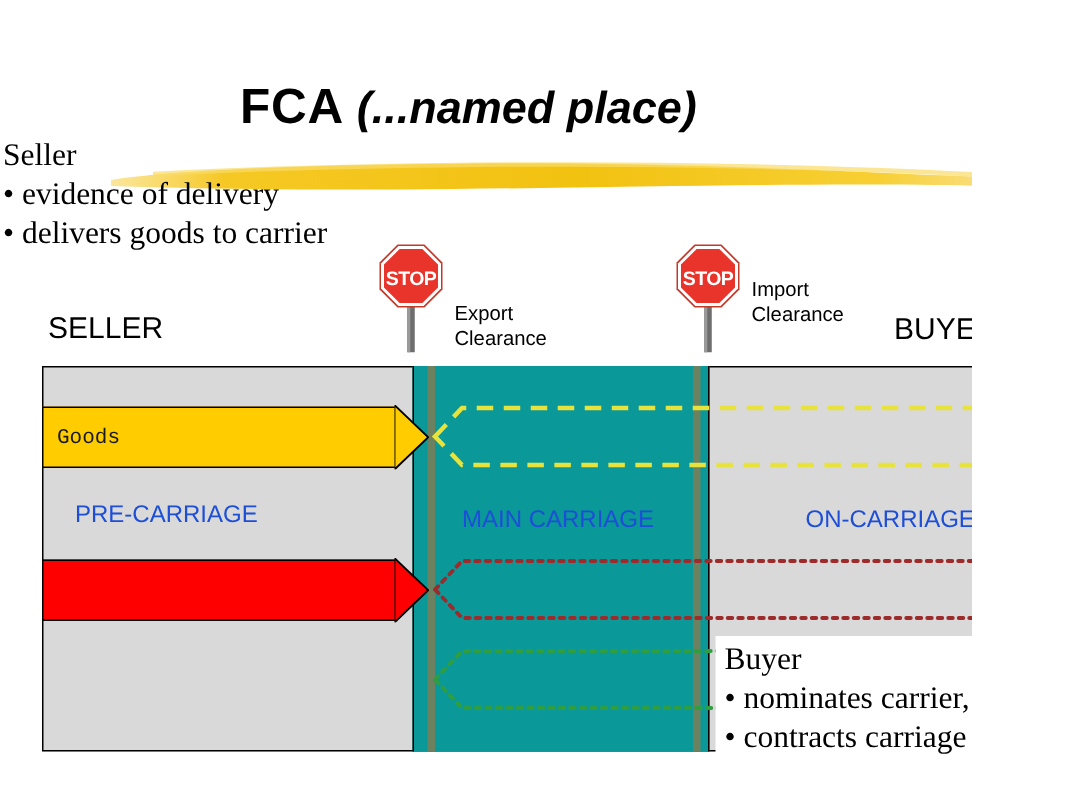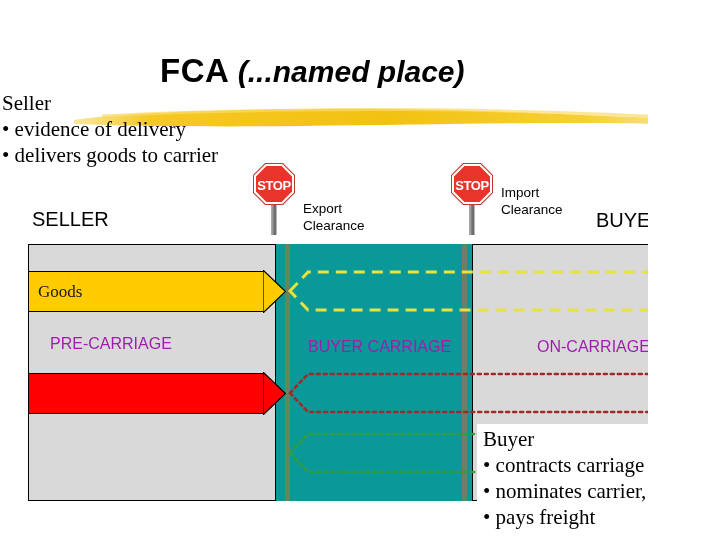--- a/index.html
+++ b/index.html
@@ -131,22 +131,22 @@
   }
   .arrow .head {
     position: absolute;
     right: 0; top: -1px;
     width: 23px; height: 43px;
   }
   .arrow .lbl {
     position: relative;
     z-index: 3;
     padding-left: 10px;
-    font-family: Liberation Serif, serif;
-    font-size: 17px;
+    font-family: Liberation Mono, monospace;
+    font-size: 14px;
     color: #1a1a1a;
     white-space: nowrap;
   }
 
   #arrow-goods { left: 28px; top: 271px; width: 258px; }
   #arrow-goods .body { background: #ffcc00; }
   #arrow-risk  { left: 28px; top: 373px; width: 258px; }
   #arrow-risk  .body { background: #ff0000; }
   #arrow-cost  { left: 28px; top: 433px; width: 258px; }
   #arrow-cost  .body { background: #11aa11; }
@@ -155,21 +155,21 @@
   .ghost { position: absolute; pointer-events: none; }
   #ghost-goods { left: 268px; top: 268px; width: 442px; height: 46px; }
   #ghost-risk  { left: 268px; top: 370px; width: 442px; height: 46px; }
   #ghost-cost  { left: 268px; top: 430px; width: 442px; height: 46px; }
 
   
   .carriage {
     position: absolute;
     font-family: "Liberation Sans", sans-serif;
     font-size: 16px;
-    color: #a21caf;
+    color: #1d4ed8;
     white-space: nowrap;
   }
   #pre-carriage  { left: 50px;  top: 335px; }
   #main-carriage { left: 308px; top: 338px; }
   #on-carriage   { left: 537px; top: 338px; }
 
   
   #buyer-block {
     position: absolute;
     left: 477px; top: 424px;
@@ -269,23 +269,22 @@
     <path d="M22,23 L40,4 L424,4 L438,14 L438,32 L424,42 L40,42 Z" fill="none" stroke="#e8e33c" stroke-width="3" stroke-dasharray="11 7"></path>
   </svg>
   <svg class="ghost" id="ghost-risk" viewBox="0 0 442 46">
     <path d="M22,23 L40,4 L428,4 L440,13 L440,33 L428,42 L40,42 Z" fill="none" stroke="#9e2b2b" stroke-width="2.6" stroke-dasharray="3 4" stroke-linecap="round"></path>
   </svg>
   <svg class="ghost" id="ghost-cost" viewBox="0 0 442 46">
     <path d="M22,23 L40,4 L428,4 L440,13 L440,33 L428,42 L40,42 Z" fill="none" stroke="#2f9e3f" stroke-width="2.6" stroke-dasharray="3 4" stroke-linecap="round"></path>
   </svg>
 
   <div class="carriage" id="pre-carriage">PRE-CARRIAGE</div>
-  <div class="carriage" id="main-carriage">BUYER CARRIAGE</div>
+  <div class="carriage" id="main-carriage">MAIN CARRIAGE</div>
   <div class="carriage" id="on-carriage">ON-CARRIAGE</div>
 
   <div id="buyer-block">
     <span class="ln">Buyer</span>
+    <span class="ln">• nominates carrier,</span>
     <span class="ln">• contracts carriage</span>
-    <span class="ln">• nominates carrier,</span>
-    <span class="ln">• pays freight</span>
   </div>
 
 </div>
 
 </body></html>

